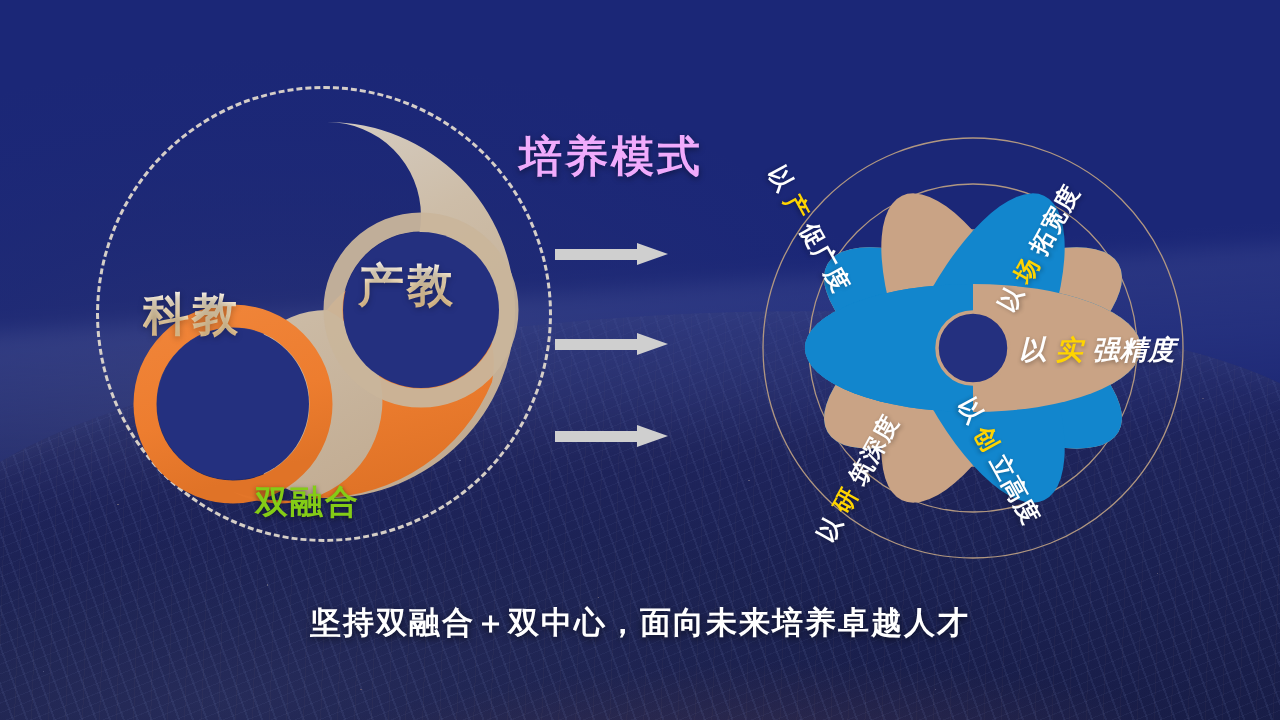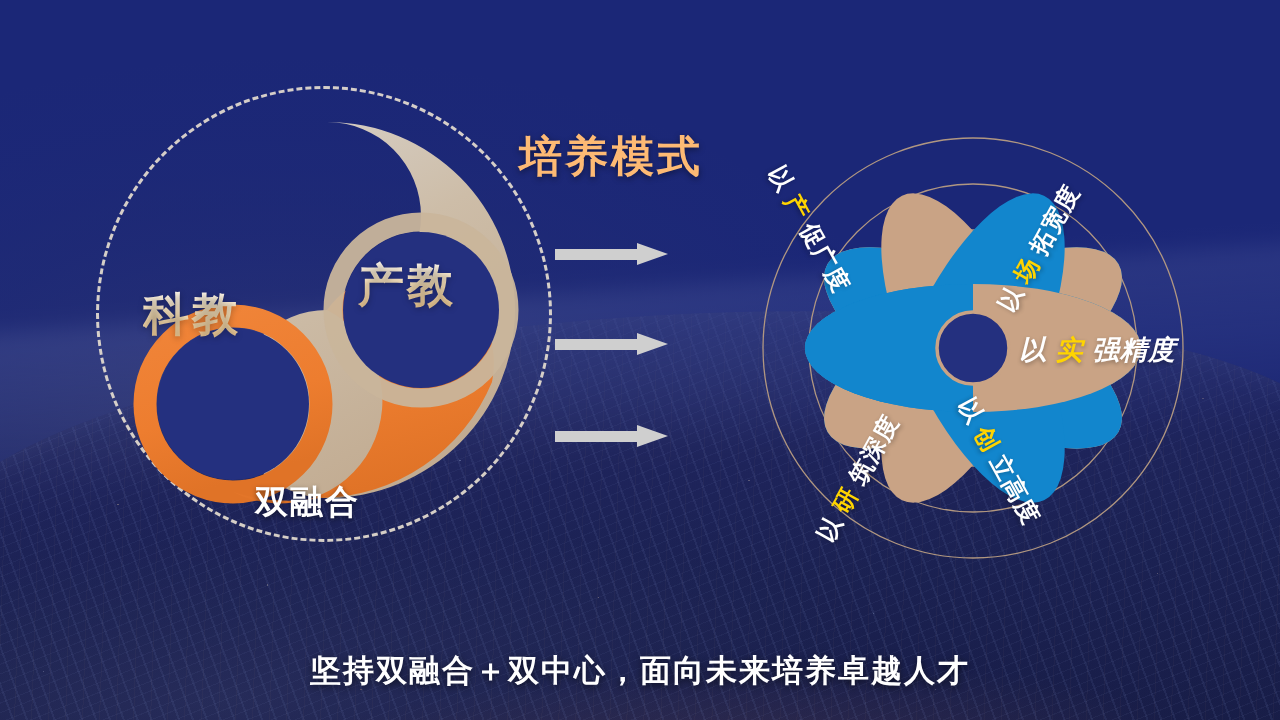--- a/index.html
+++ b/index.html
@@ -60,38 +60,38 @@
   
   .dashed-ring{
     position:absolute;left:96px;top:86px;width:450px;height:450px;
     border-radius:50%;
     border:3px dashed #e5ddd0;
     opacity:.92;
   }
   .taiji{position:absolute;left:132px;top:110px;width:390px;height:400px;}
 
   .pearl-label{
-    position:absolute;color:#ffffff;font-weight:700;letter-spacing:2px;
+    position:absolute;color:#84cc16;font-weight:700;letter-spacing:2px;
     text-shadow:0 2px 5px rgba(0,0,0,.5);
   }
   #label-shuangronghe{left:255px;top:480px;font-size:33px;}
 
   .taiji-word{
     position:absolute;font-weight:800;letter-spacing:3px;
     background:linear-gradient(180deg,#ffffff 0%,#ffe7bd 48%,#e6bd82 100%);
     -webkit-background-clip:text;background-clip:text;color:transparent;
     text-shadow:0 2px 6px rgba(0,0,0,.28);
   }
   #word-kejiao{left:143px;top:284px;font-size:46px;}
   #word-chanjiao{left:358px;top:255px;font-size:46px;}
 
   
   #title-peiyangmoshi{
     position:absolute;left:519px;top:128px;
-    font-size:43px;font-weight:800;color:#fdba74;letter-spacing:3px;
+    font-size:43px;font-weight:800;color:#f0abfc;letter-spacing:3px;
     text-shadow:0 2px 6px rgba(0,0,0,.45);
   }
 
   
   .arrow{position:absolute;height:22px;width:113px;}
   .arrow .shaft{position:absolute;left:0;top:6px;width:84px;height:11px;background:#cfcfcf;}
   .arrow .head{position:absolute;left:82px;top:0;width:0;height:0;
     border-top:11px solid transparent;border-bottom:11px solid transparent;border-left:31px solid #cfcfcf;}
   #arrow-1{left:555px;top:243px;}
   #arrow-2{left:555px;top:333px;}
@@ -107,21 +107,20 @@
   }
   .petal-text .hl{color:#ffd400;}
   .petal-text.horiz{font-size:27px;letter-spacing:1px;}
   .petal-text.diag{font-size:24px;letter-spacing:1px;}
 
   
   #caption{
     position:absolute;left:0;top:602px;width:1280px;text-align:center;
     font-size:31px;font-weight:800;color:#ffffff;letter-spacing:2px;
     text-shadow:0 2px 7px rgba(0,0,0,.65);
-    margin-top:48px;
   }
 </style>
 </head>
 <body>
 
 <div id="slide">
 
   <div class="bg-base"></div>
   <div class="bg-photo"></div>
   <div class="bg-haze"></div>

